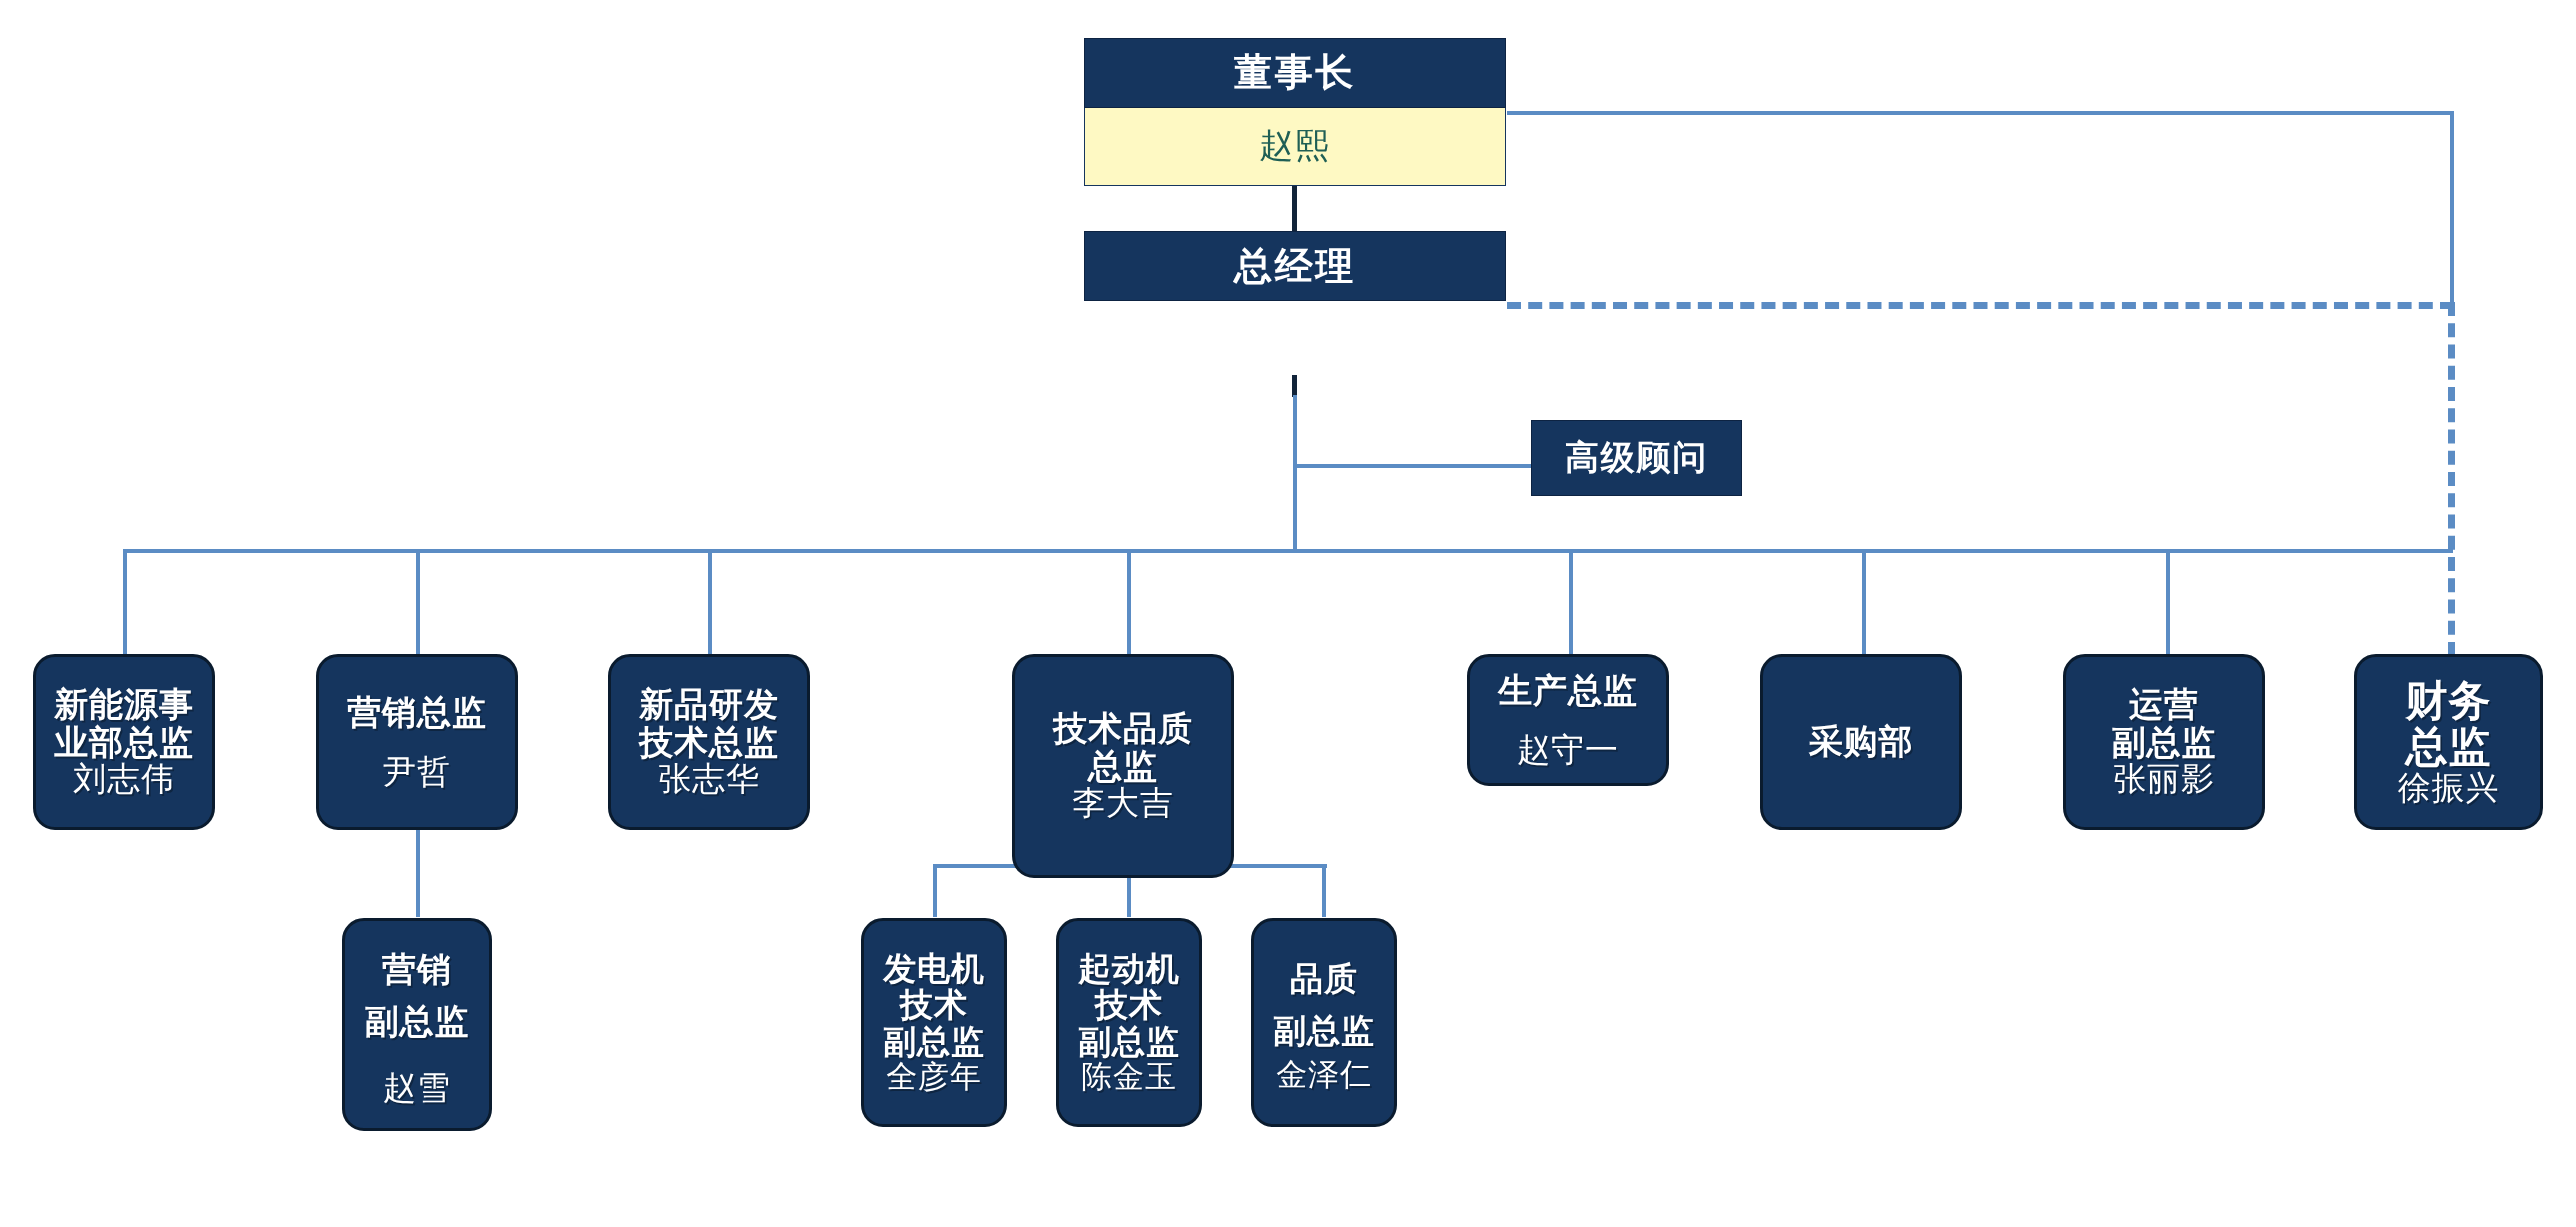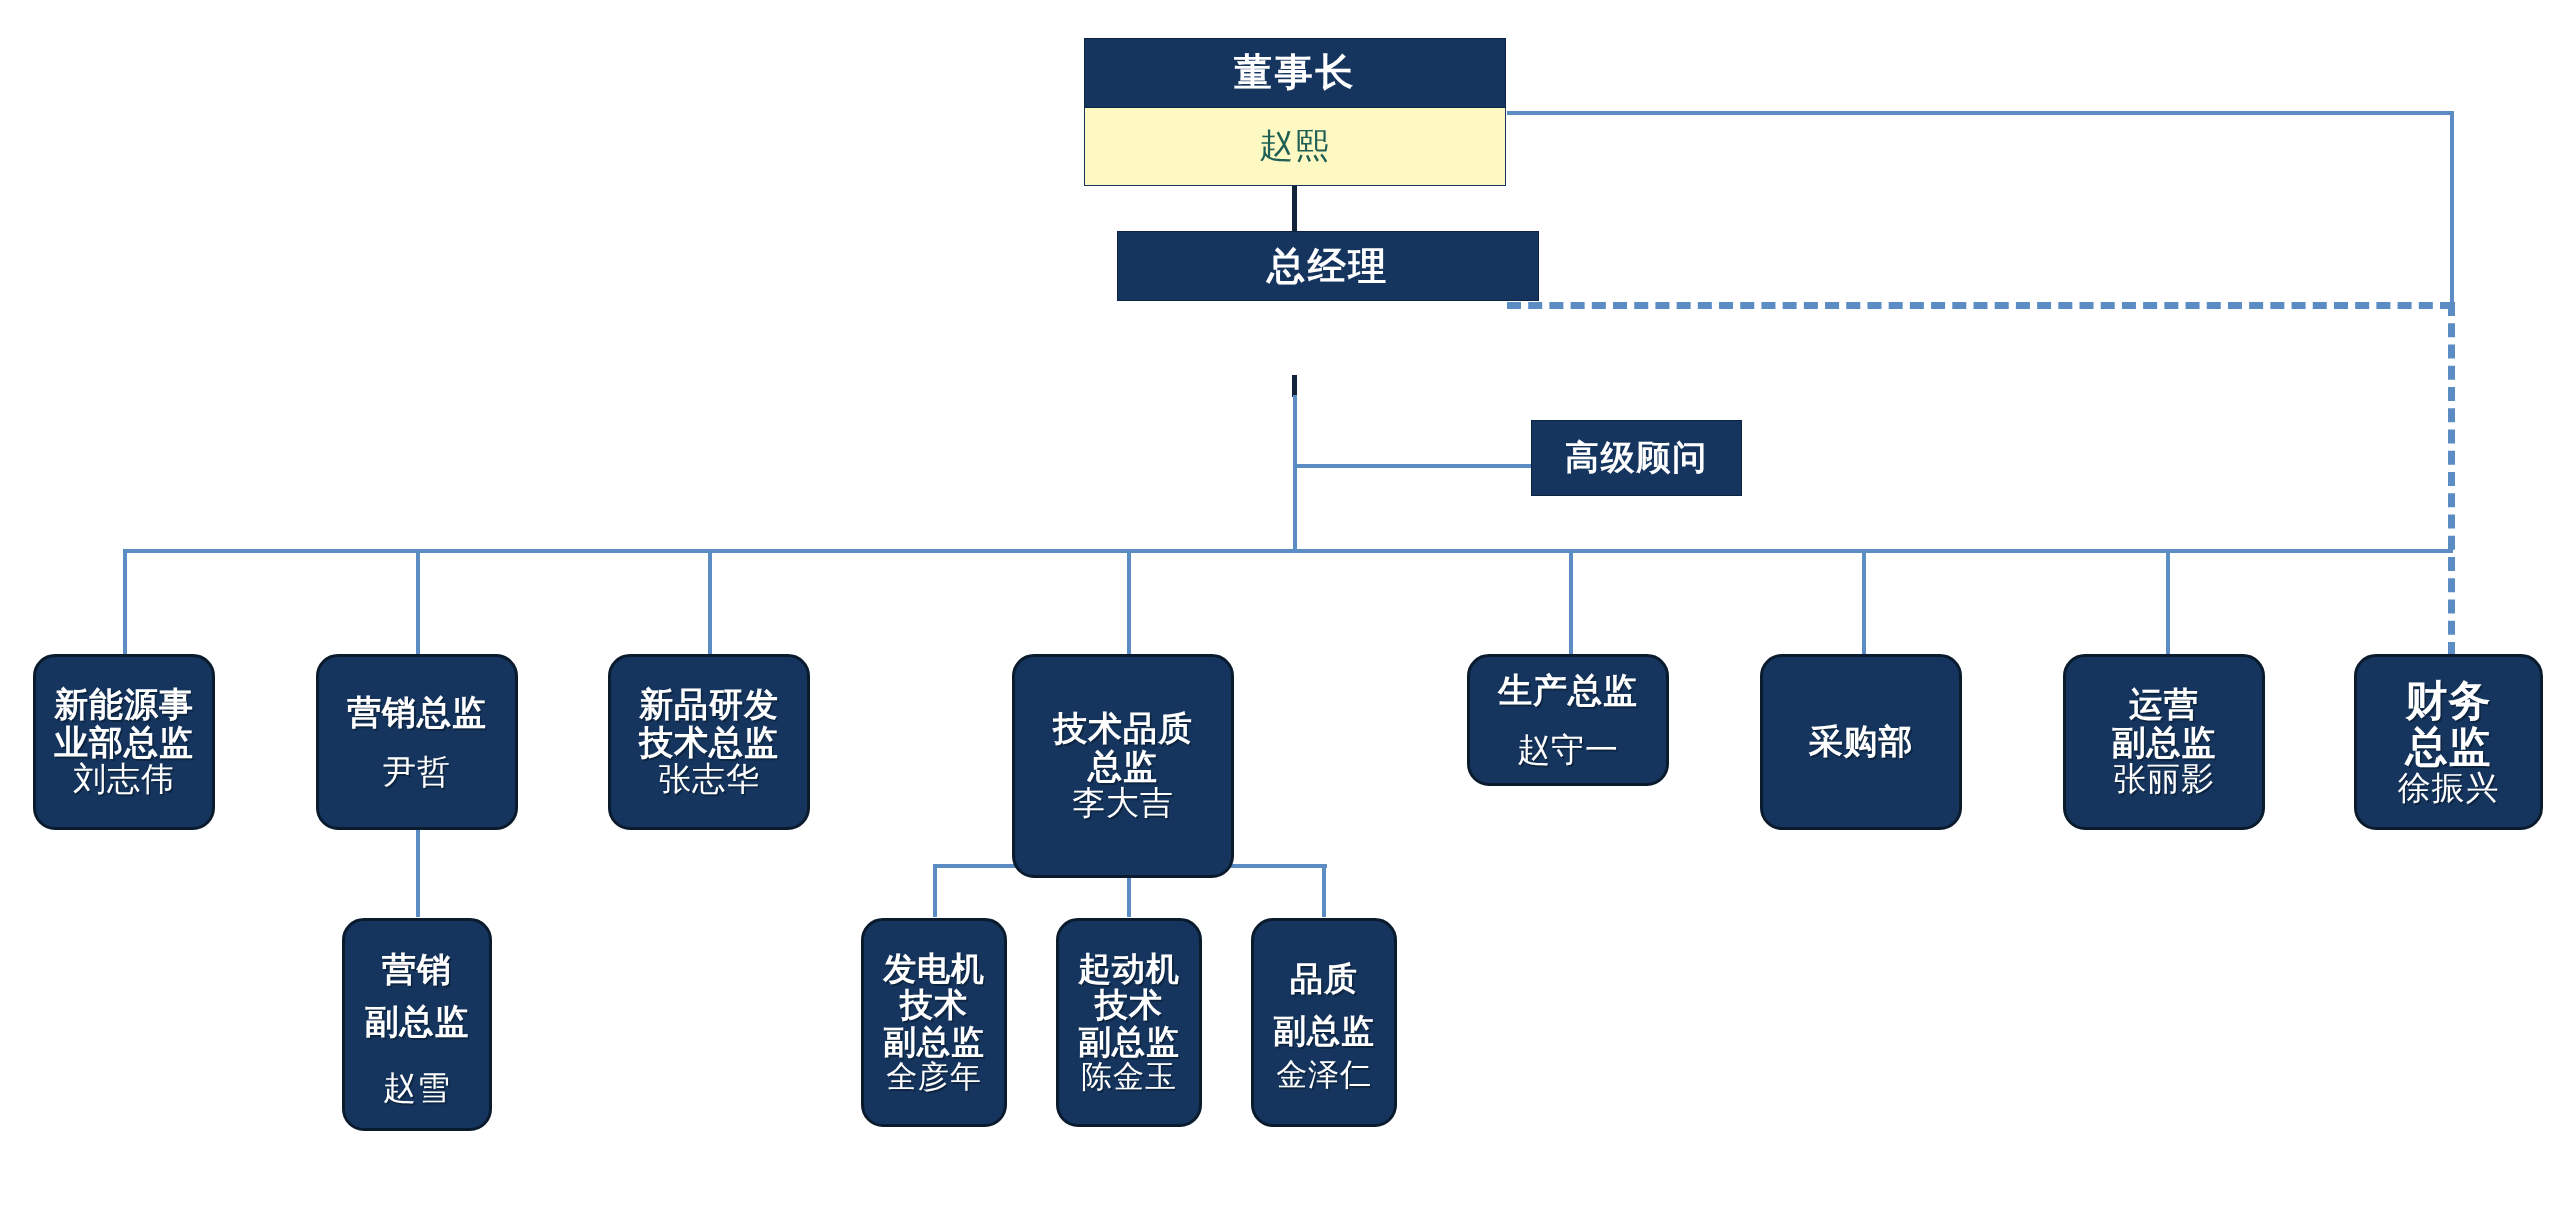--- a/index.html
+++ b/index.html
@@ -127,21 +127,21 @@
   <div class="ln ln-h" style="left:933px;top:854px;width:394px;"></div>
   <div class="ln ln-v" style="left:933px;top:854px;height:53px;"></div>
   <div class="ln ln-v" style="left:1127px;top:854px;height:53px;"></div>
   <div class="ln ln-v" style="left:1322px;top:854px;height:53px;"></div>
 
   <div class="hbox" style="left:1084px;top:27.5px;width:422px;height:149px;">
     <div class="hb-head" style="height:70px;font-size:38px;">董事长</div>
     <div class="hb-body" style="height:78px;font-size:34px;">赵熙</div>
   </div>
 
-  <div class="hbox" style="left:1084px;top:221px;width:422px;height:144px;margin-left:33px;">
+  <div class="hbox" style="left:1084px;top:221px;width:422px;height:144px;">
     <div class="hb-head" style="height:70px;font-size:38px;">总经理</div>
   </div>
 
   <div class="sbox" style="left:1531px;top:410px;width:448px;height:76px;">
     <div class="sb-head" style="width:211px;height:76px;font-size:34px;">高级顾问</div>
   </div>
 
   <div class="node" style="left:33px;top:644px;width:182px;height:176px;">
     <div class="n-title" style="font-size:34px;">新能源事
 业部总监</div>

